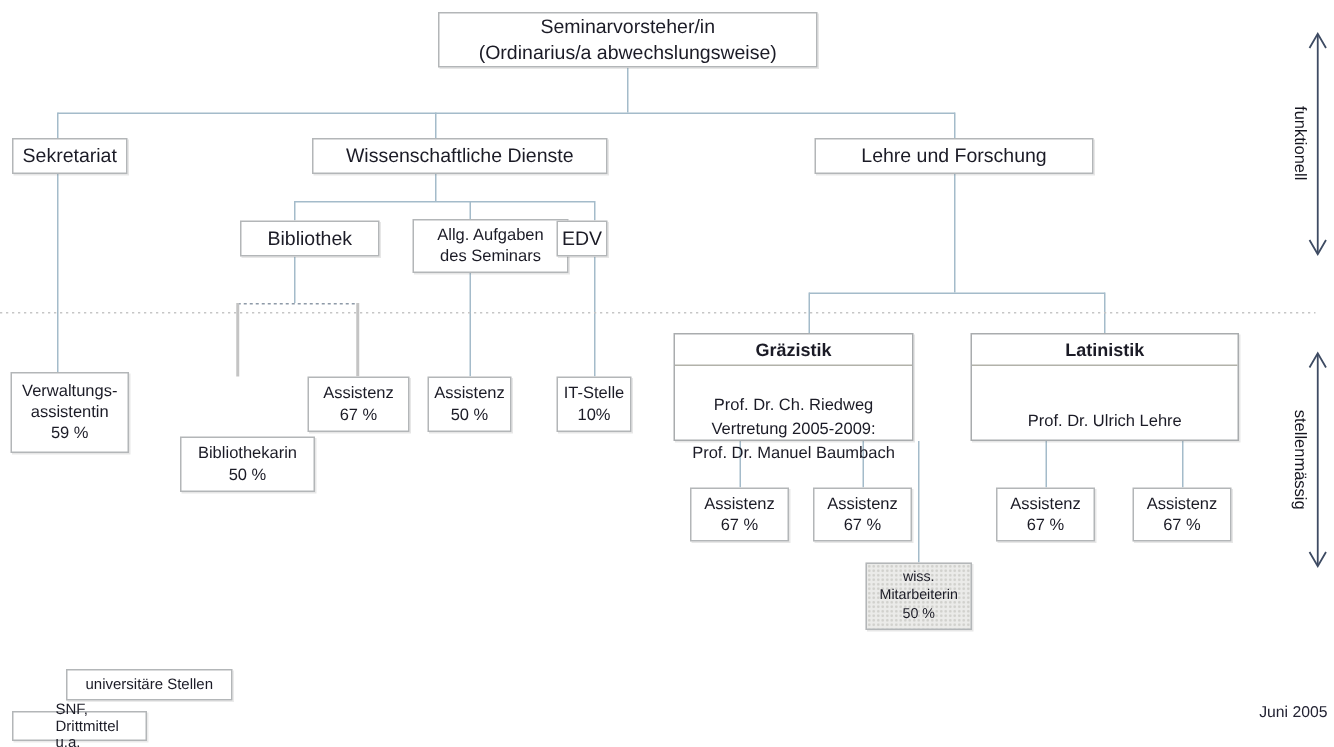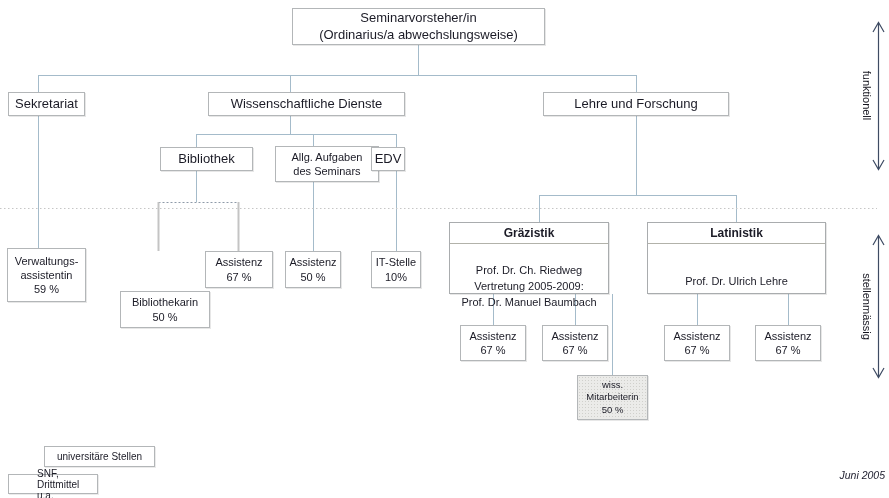--- a/index.html
+++ b/index.html
@@ -48,21 +48,21 @@
     text-align:center;white-space:pre-line;
     font-size:11px;line-height:1.45;
   }
   .rot-label{
     position:absolute;width:110px;height:15px;
     line-height:15px;text-align:center;font-size:11px;
     transform:rotate(90deg);
     color:#15151f;
   }
   .datestamp{
-    position:absolute;font-size:10.5px;color:#232333;font-style:italic;
+    position:absolute;font-size:10.5px;color:#232333;
   }
   .legend-box{
     position:absolute;box-sizing:border-box;
     border:1px solid #b3b6b8;background:#ffffff;
     box-shadow:1px 1px 0 rgba(120,120,120,0.15);
     display:flex;align-items:center;justify-content:center;
     font-size:10px;
   }
 </style>
 </head>

